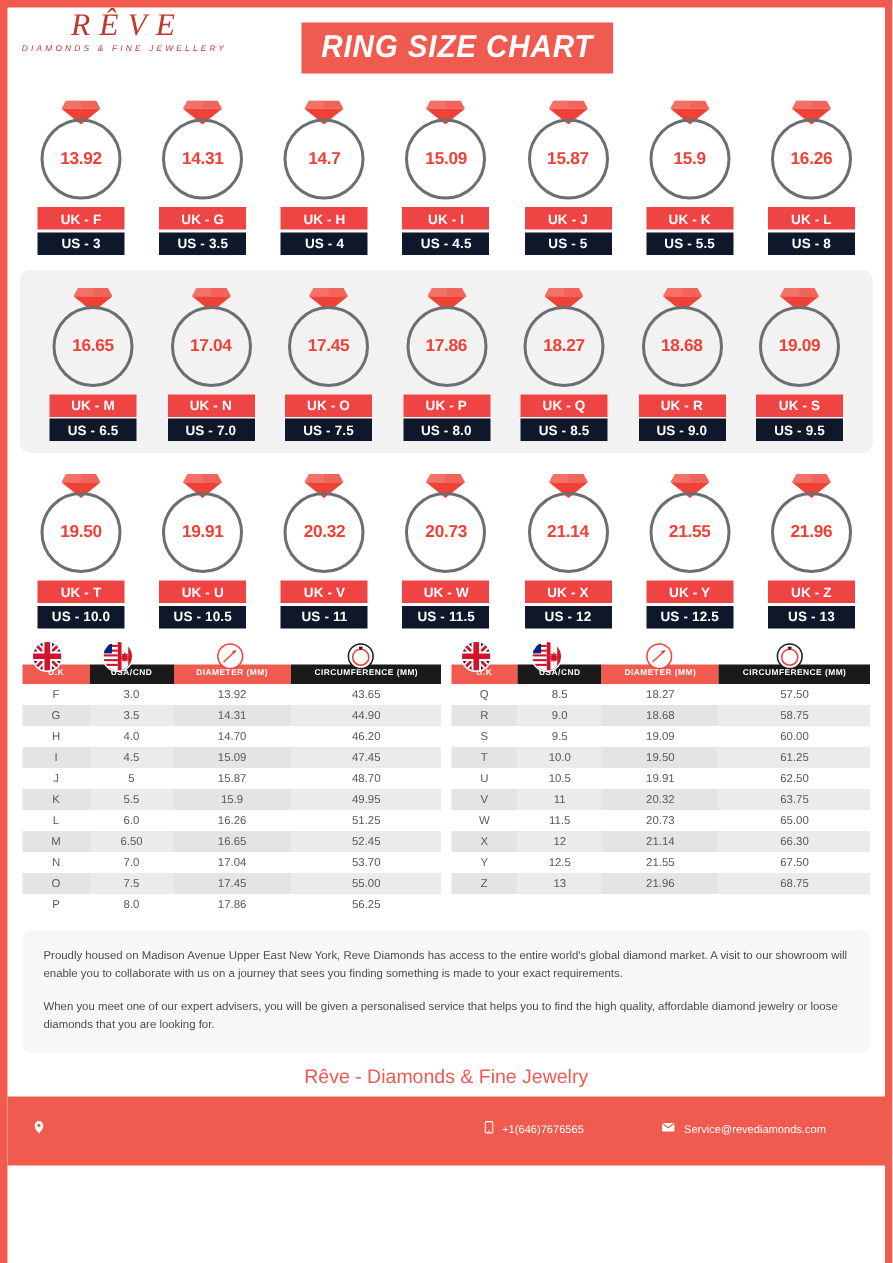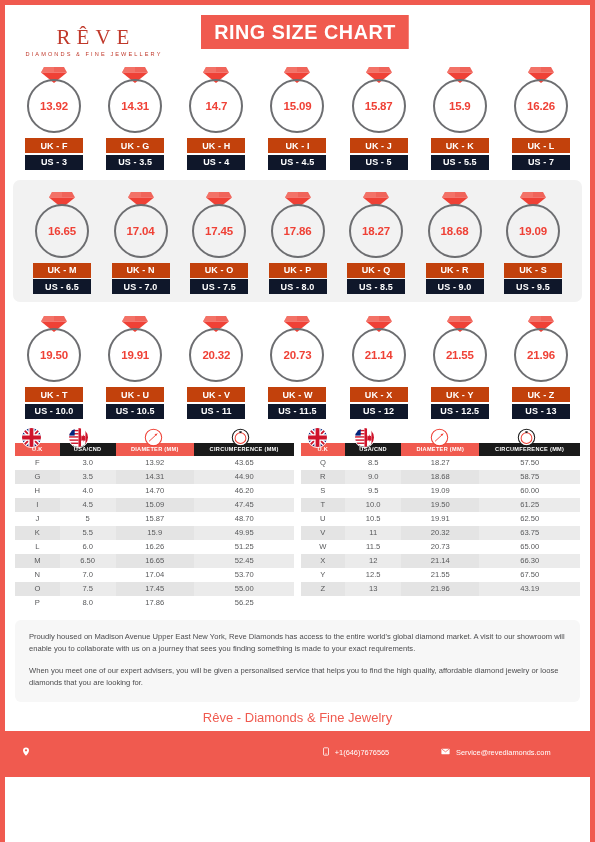--- a/index.html
+++ b/index.html
@@ -15,23 +15,24 @@
     border-top: 5px solid #f05a4f;
     border-left: 5px solid #f05a4f;
     border-right: 5px solid #f05a4f;
     border-bottom: 0;
     overflow: hidden;
   }
   
   .header {
     height: 52px;
     display: flex;
-    align-items: flex-end;
-    padding: 0 13px;
+    align-items: flex-start;
+    padding: 0 2px;
     position: relative;
+    font-style: italic;
   }
   .logo { width: 150px; text-align: center; }
   .logo-name {
     font-family: "Liberation Serif", serif;
     font-size: 21px;
     letter-spacing: 6px;
     color: #c0392b;
     line-height: 1.05;
     text-indent: 6px;
   }
@@ -95,21 +96,21 @@
   .badges { margin-top: 5px; width: 58px; }
   .badge-uk, .badge-us {
     display: block;
     text-align: center;
     color: #fff;
     font-size: 9px;
     font-weight: bold;
     padding: 2.5px 0;
     letter-spacing: 0.1px;
   }
-  .badge-uk { background: #c2410c; }
+  .badge-uk { background: #ef4444; }
   .badge-us { background: #0f172a; margin-top: 1.5px; }
   
   .tables {
     display: flex;
     gap: 6px;
     padding: 2px 10px 0;
   }
   .tbl-wrap { flex: 1; position: relative; }
   .flag-strip {
     display: flex;
@@ -318,21 +319,21 @@
               <path d="M3 0 H23 L26 5.5 H0 Z" fill="#f0645a"></path>
               <path d="M0 5.5 H26 L13 16 Z" fill="#ef4136"></path>
               <path d="M3 0 H13 L13 5.5 H0 Z" fill="#f4796f" opacity="0.65"></path>
             </svg>
           </div>
           <div class="ring-circle">
             <span class="mm">16.26</span>
           </div>
           <div class="badges">
             <span class="badge-uk">UK - L</span>
-            <span class="badge-us">US - 7</span>
+            <span class="badge-us">US - 8</span>
           </div>
         </div>
       </div>
       <div class="ring-row shaded">
         <div class="ring-cell">
           <div class="gem-wrap">
             <svg width="26" height="16" viewBox="0 0 26 16">
               <path d="M3 0 H23 L26 5.5 H0 Z" fill="#f0645a"></path>
               <path d="M0 5.5 H26 L13 16 Z" fill="#ef4136"></path>
               <path d="M3 0 H13 L13 5.5 H0 Z" fill="#f4796f" opacity="0.65"></path>
@@ -780,21 +781,21 @@
           <div class="row">
             <div class="c1">Y</div>
             <div class="c2">12.5</div>
             <div class="c3">21.55</div>
             <div class="c4">67.50</div>
           </div>
           <div class="row alt">
             <div class="c1">Z</div>
             <div class="c2">13</div>
             <div class="c3">21.96</div>
-            <div class="c4">43.19</div>
+            <div class="c4">68.75</div>
           </div>
         </div>
     </div>
 
   </div>
 
   <div class="body-panel">
     <p>Proudly housed on Madison Avenue Upper East New York, Reve Diamonds has access to the entire world's global diamond market. A visit to our showroom will enable you to collaborate with us on a journey that sees you finding something is made to your exact requirements.</p>
     <p>When you meet one of our expert advisers, you will be given a personalised service that helps you to find the high quality, affordable diamond jewelry or loose diamonds that you are looking for.</p>
   </div>

